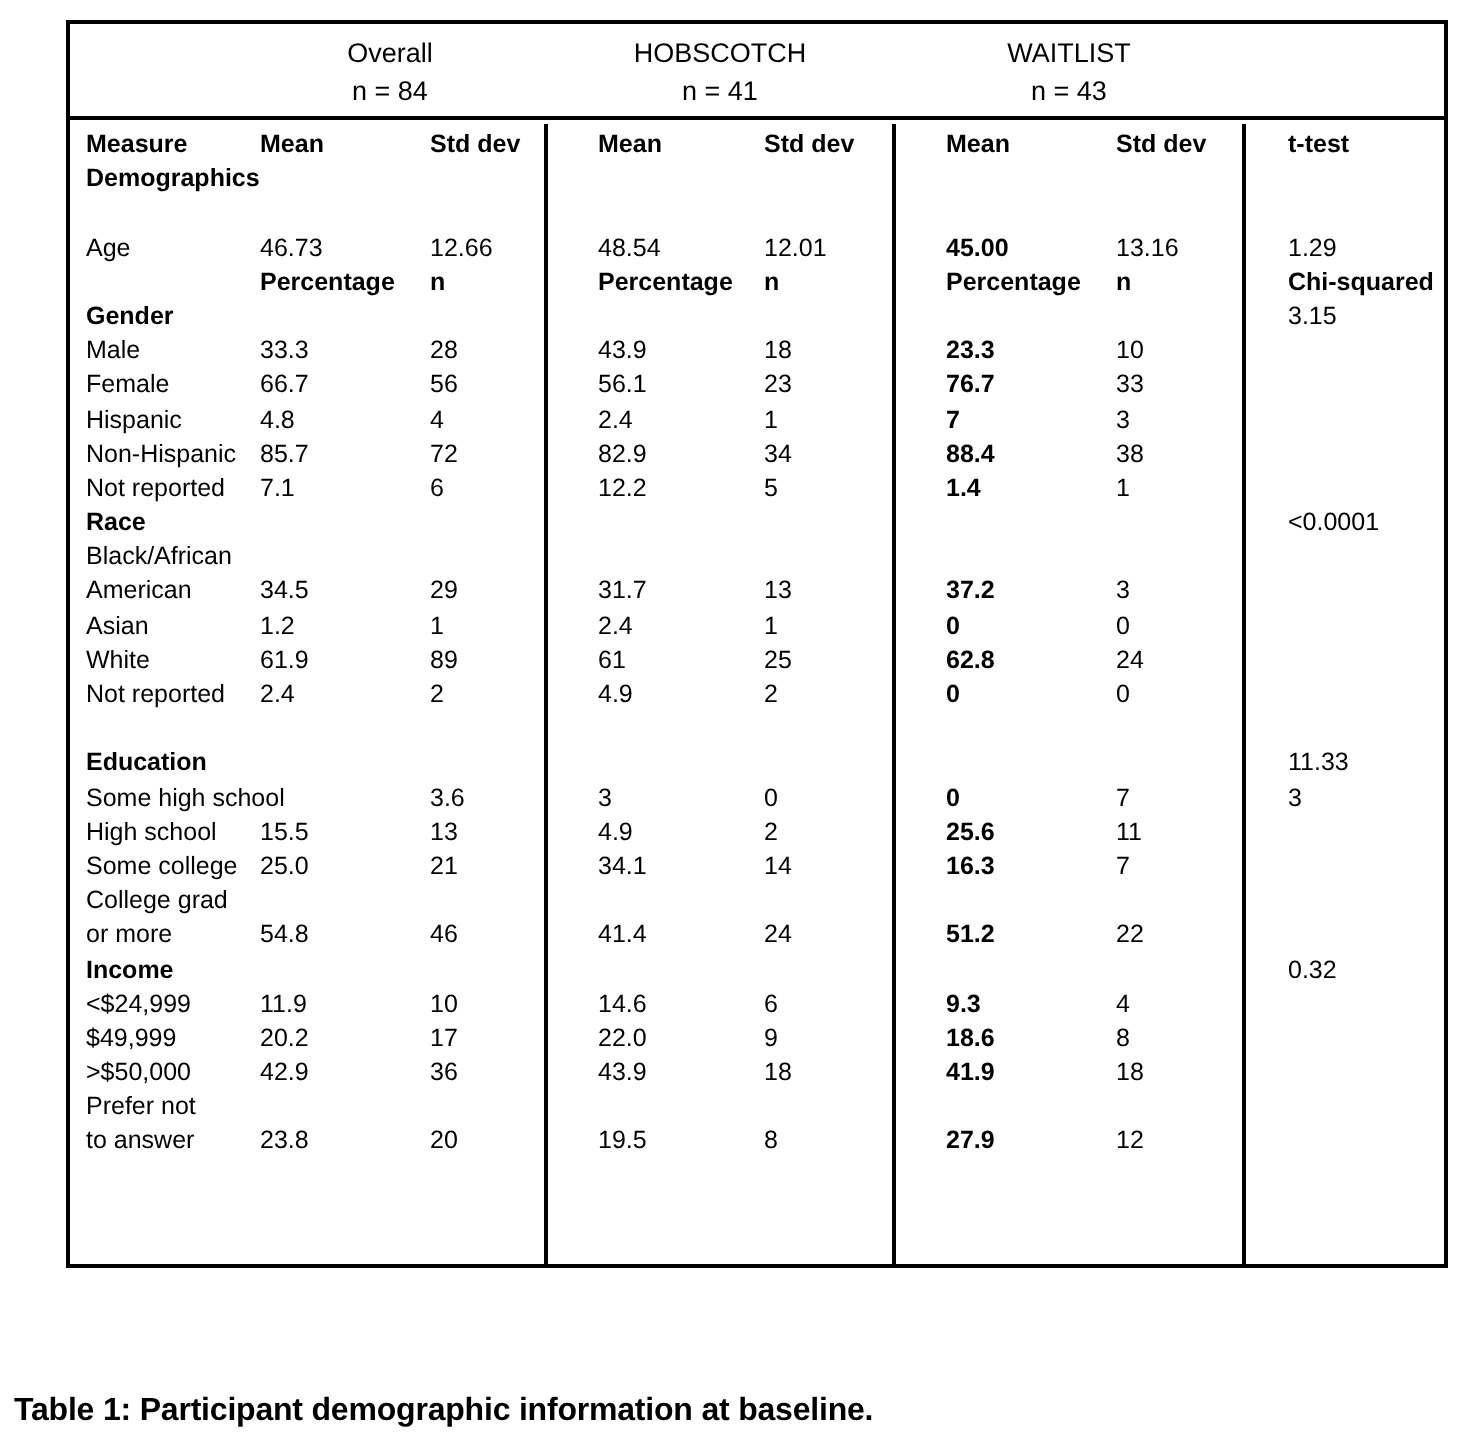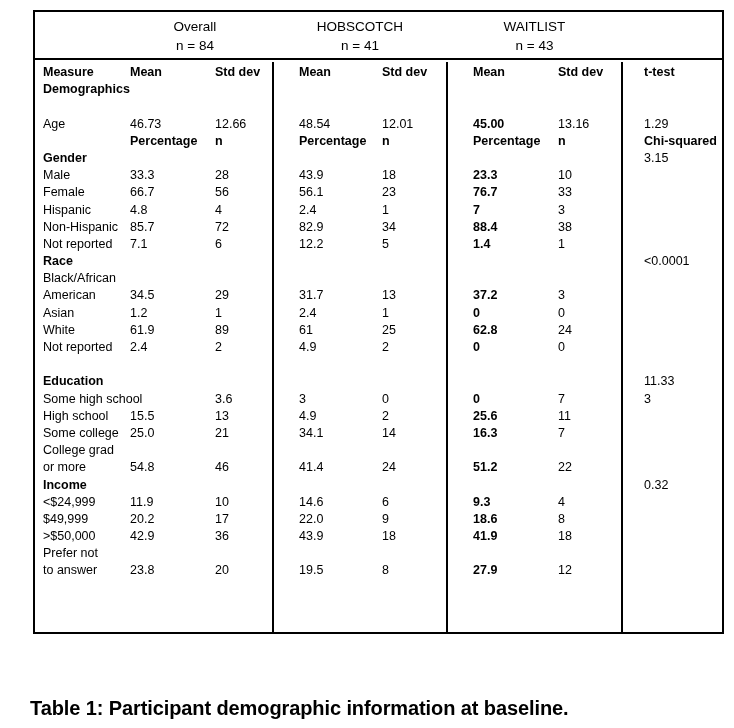--- a/index.html
+++ b/index.html
@@ -69,25 +69,24 @@
   .c3 { width: 88px;  padding-left: 26px; }
   .c4 { width: 86px;  padding-left: 21px; }
   .c5 { width: 88px;  padding-left: 26px; font-weight: bold; }
   .c6 { width: 87px;  padding-left: 23px; }
   .c7 { width: 96px; padding-left: 22px; }
   .bold { font-weight: bold; }
   .caption {
     position: absolute;
     left: 7px;
     top: 697px;
-    font-size: 20px;
+    font-size: 16px;
     font-weight: bold;
     letter-spacing: -0.1px;
     white-space: nowrap;
-    margin-left: 23px;
   }
 </style>
 </head>
 <body>
 
 <div class="page">
 
   <div class="tablebox">
 
     <div class="band">

